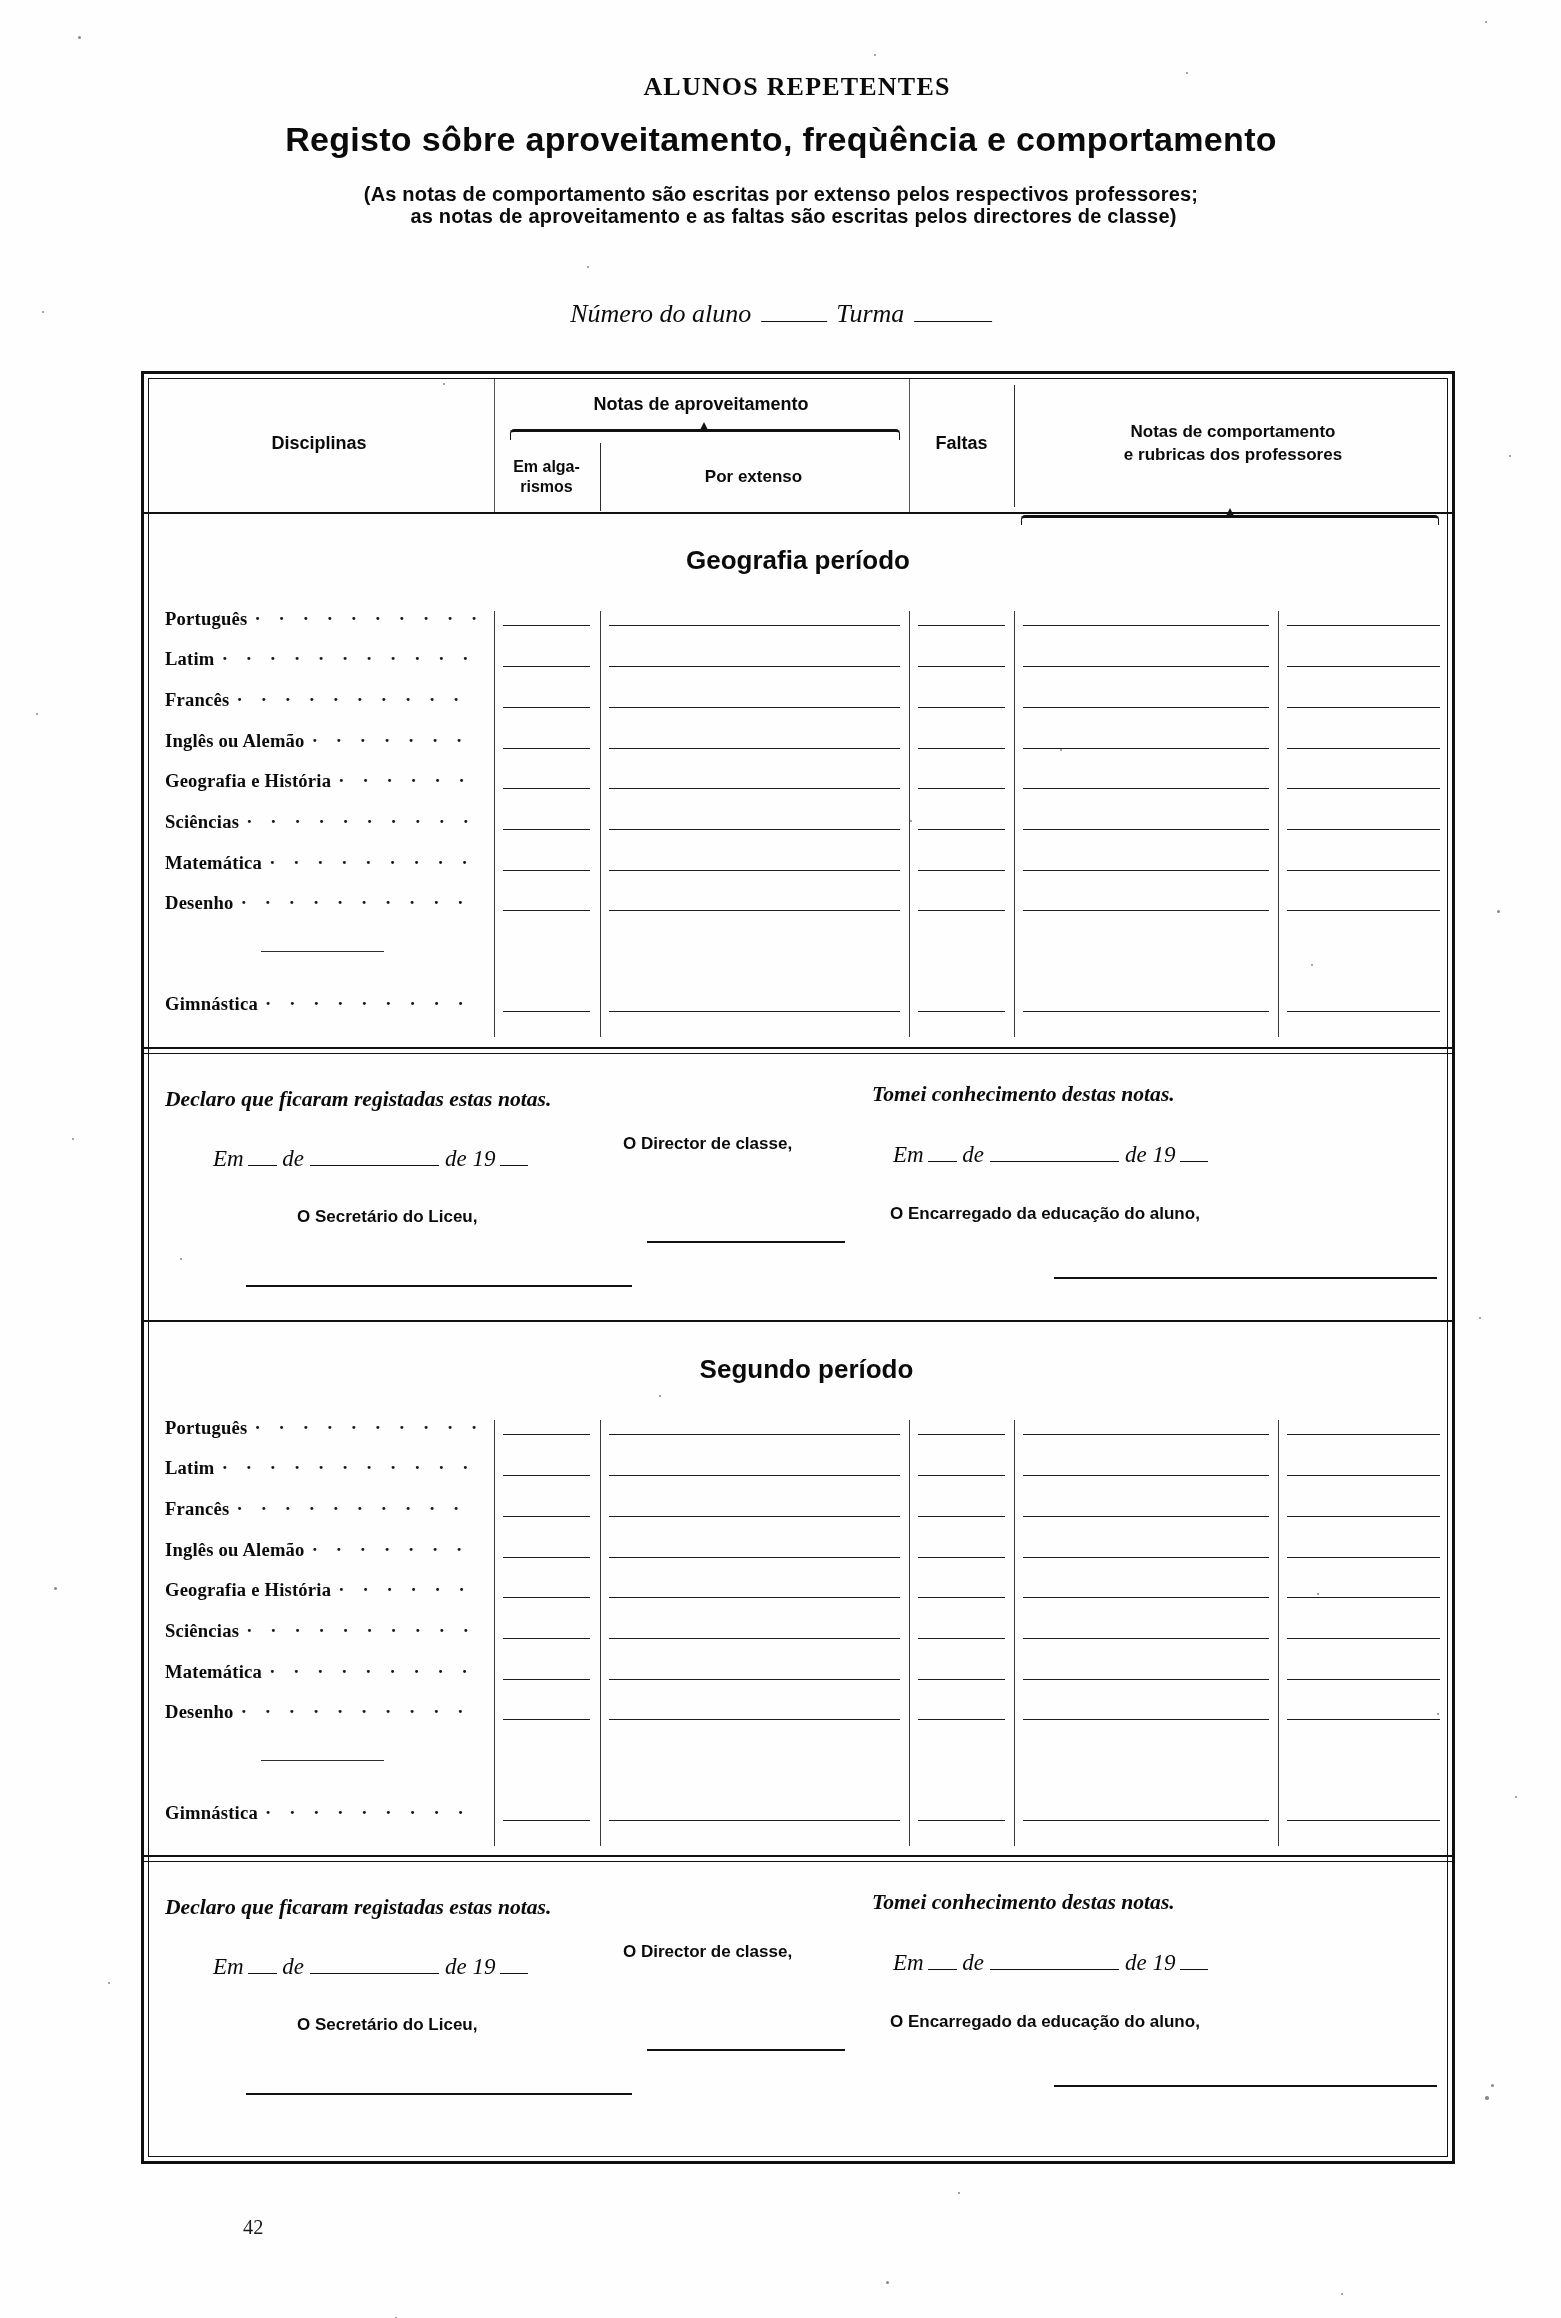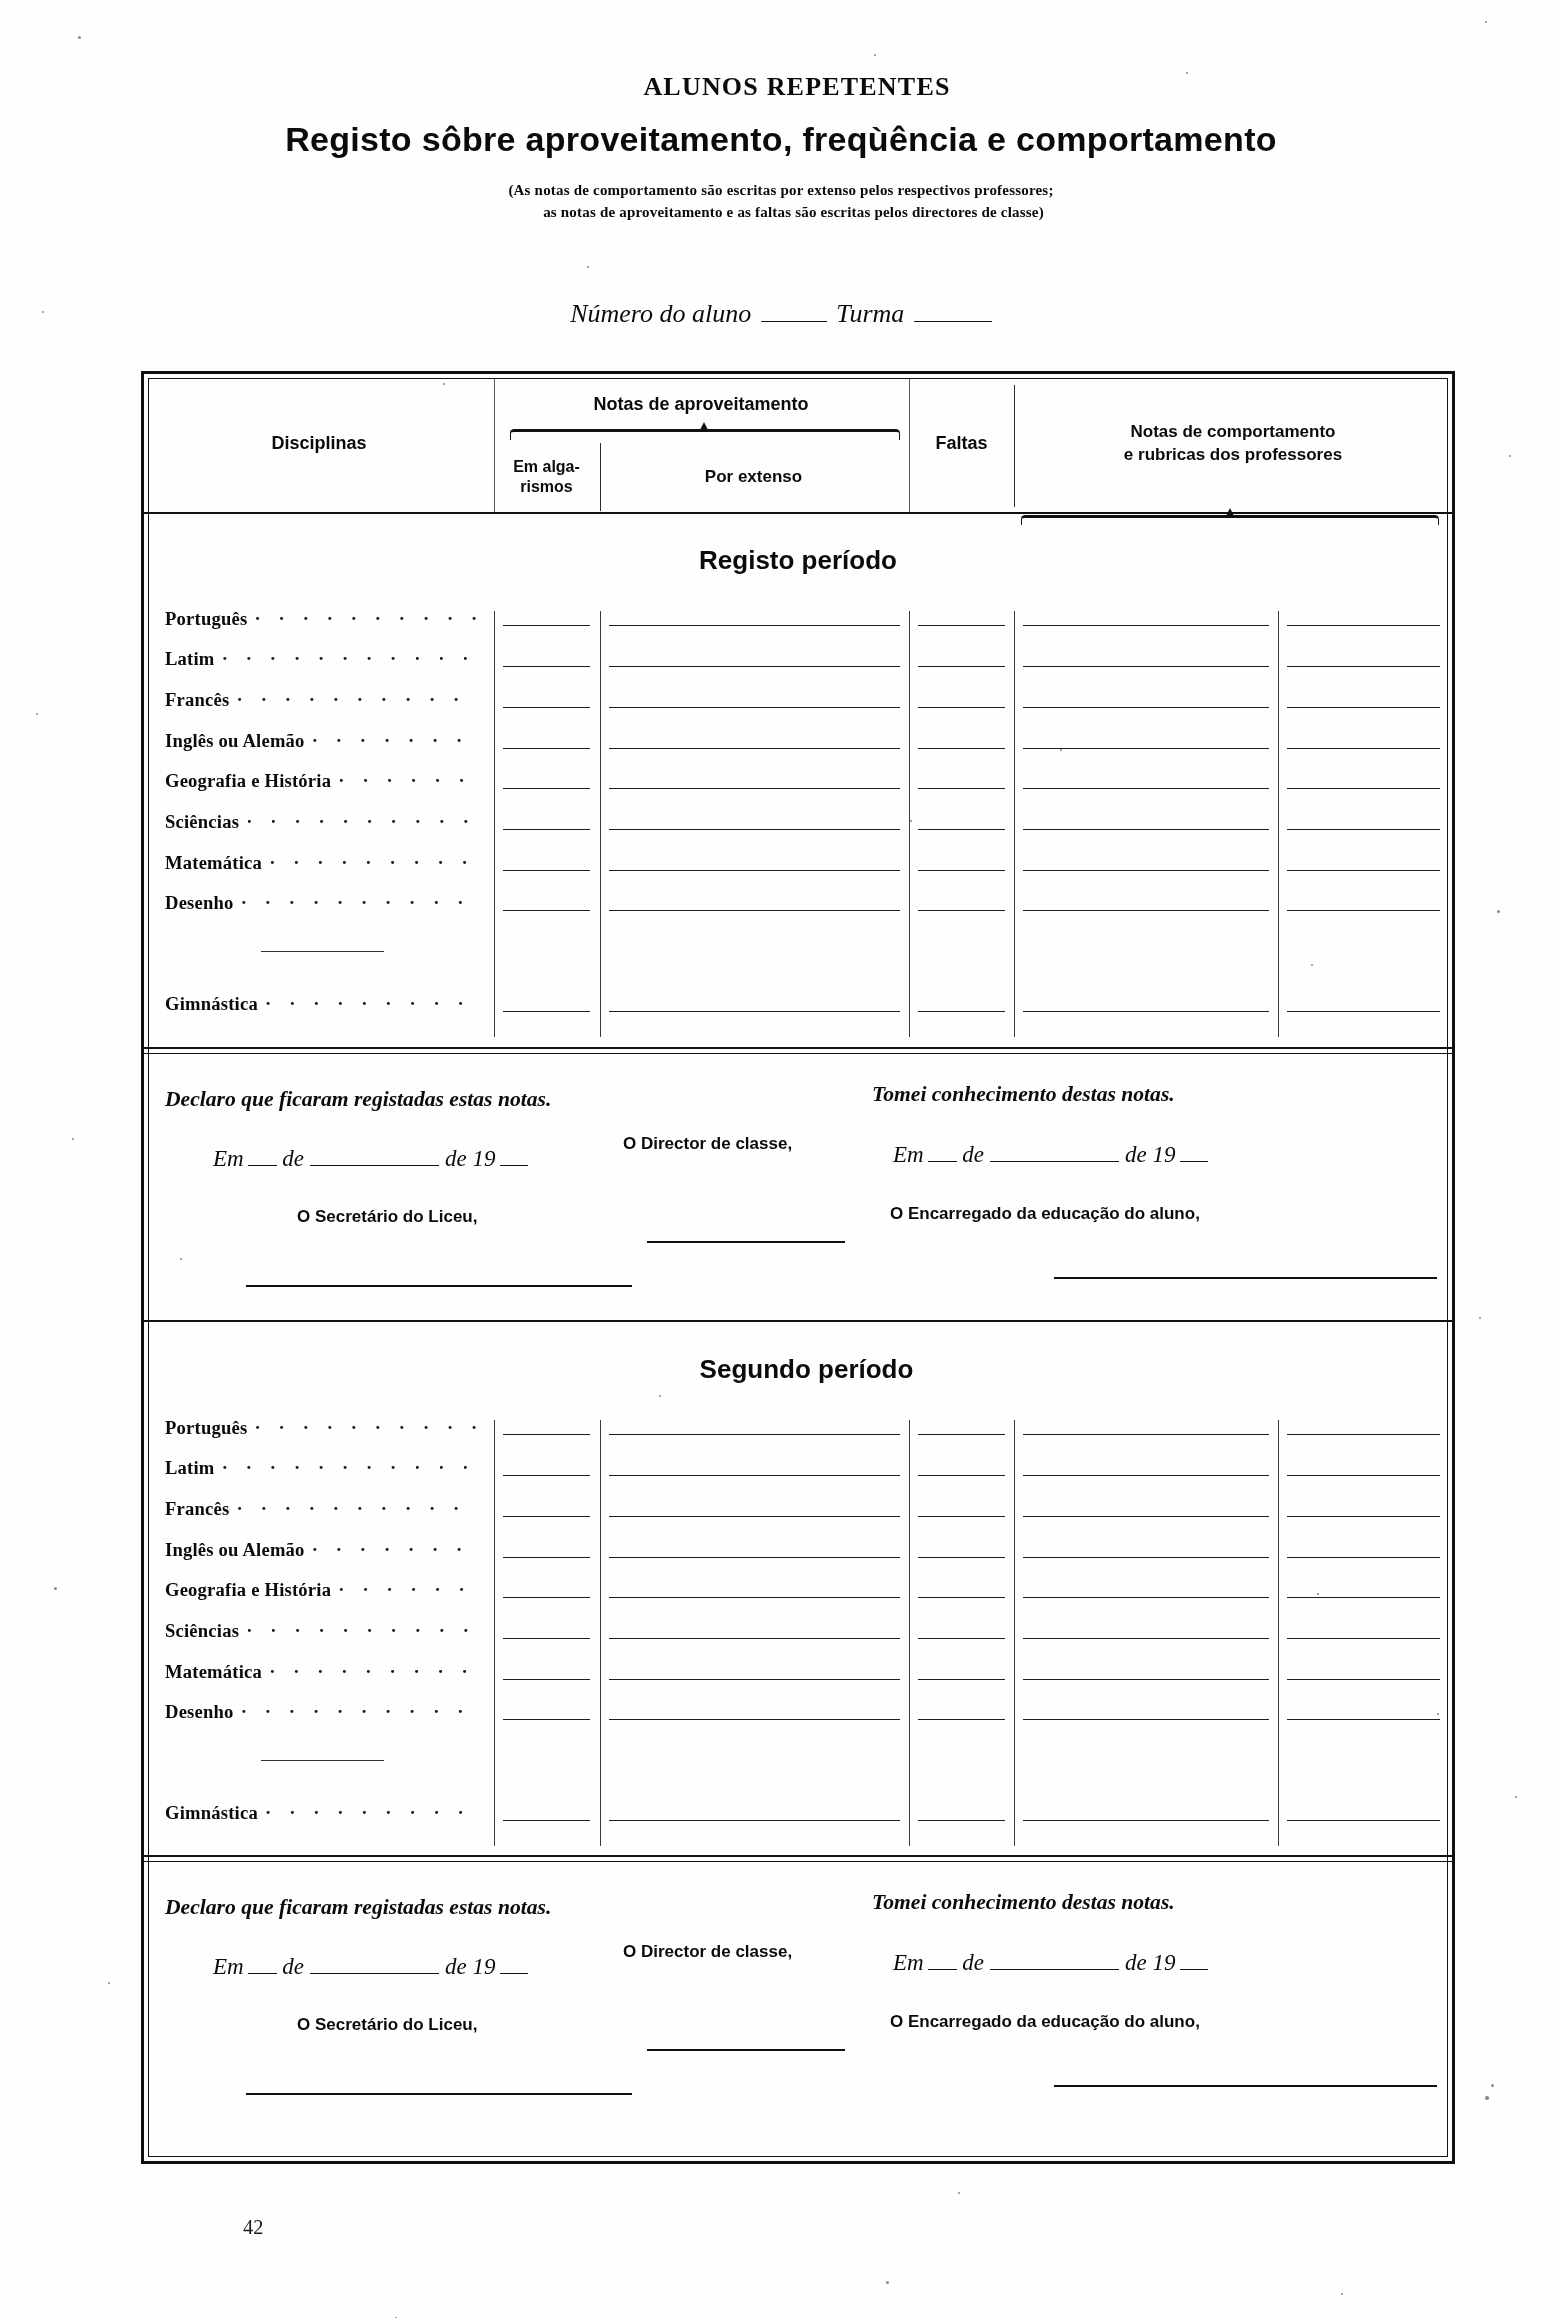--- a/index.html
+++ b/index.html
@@ -19,21 +19,21 @@
   .hdr{position:absolute;left:0;right:0;text-align:center;}
   .kicker{
     top:72px;font-family:"Liberation Serif",serif;font-weight:700;
     font-size:26px;letter-spacing:1.2px;margin-left:32px;
   }
   .maintitle{
     top:120px;font-family:"Liberation Sans",sans-serif;font-weight:700;
     font-size:34px;letter-spacing:0.3px;
   }
   .subnote{
-    font-family:Liberation Serif, serif;font-weight:700;font-size:15px;
+    font-family:Liberation Sans, sans-serif;font-weight:700;font-size:20px;
     letter-spacing:0.2px;line-height:1.45;
   }
   .subnote.l1{top:180px;}
   .subnote.l2{top:202px;margin-left:25px;}
 
   .rowmeta{position:absolute;left:0;right:0;top:252px;height:42px;}
   .ano{
     position:absolute;left:135px;top:6px;
     font-family:"Liberation Serif",serif;font-style:italic;font-size:25px;
   }
@@ -247,21 +247,21 @@
           <span>Notas de comportamento</span><br>
           <span>e rubricas dos professores</span>
         </span>
       </div>
     </div>
 
     <div class="hrule" style="top:138px;"></div>
     <div class="combrace" style="top:141px;"></div>
 
     <div class="period" style="top:147px;height:516px;">
-      <div class="ptitle" style="top:24px;">Registo período</div>
+      <div class="ptitle" style="top:24px;">Geografia período</div>
 
       <div class="grid" style="top:90px;height:426px;">
         <div class="vline" style="left:350px;"></div>
         <div class="vline" style="left:456px;"></div>
         <div class="vline" style="left:765px;"></div>
         <div class="vline" style="left:870px;"></div>
         <div class="vline" style="left:1134px;"></div>
 
         <div class="rows">
             <div class="row" style="top: 14.4px;">

